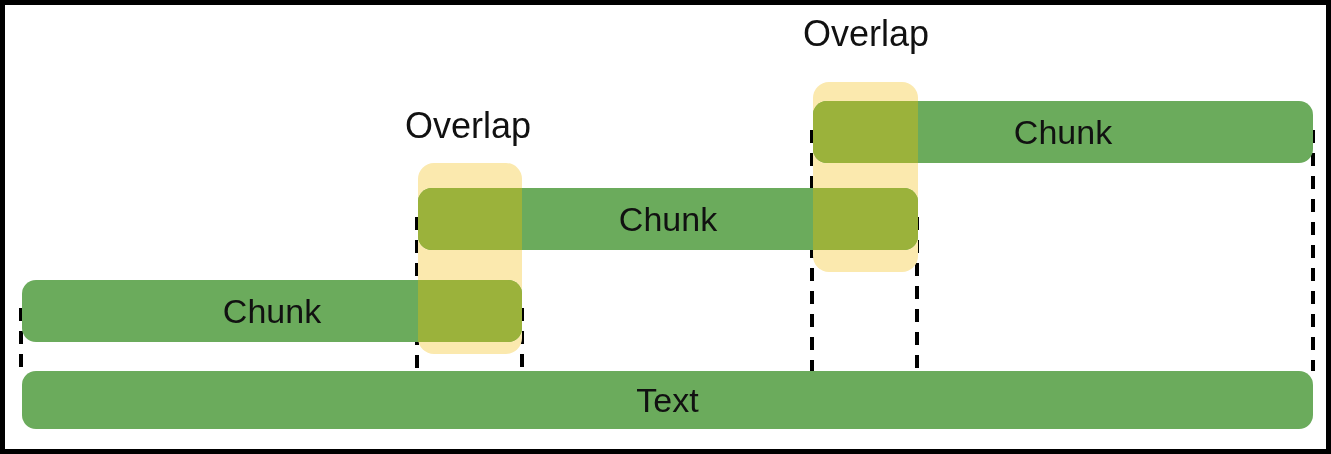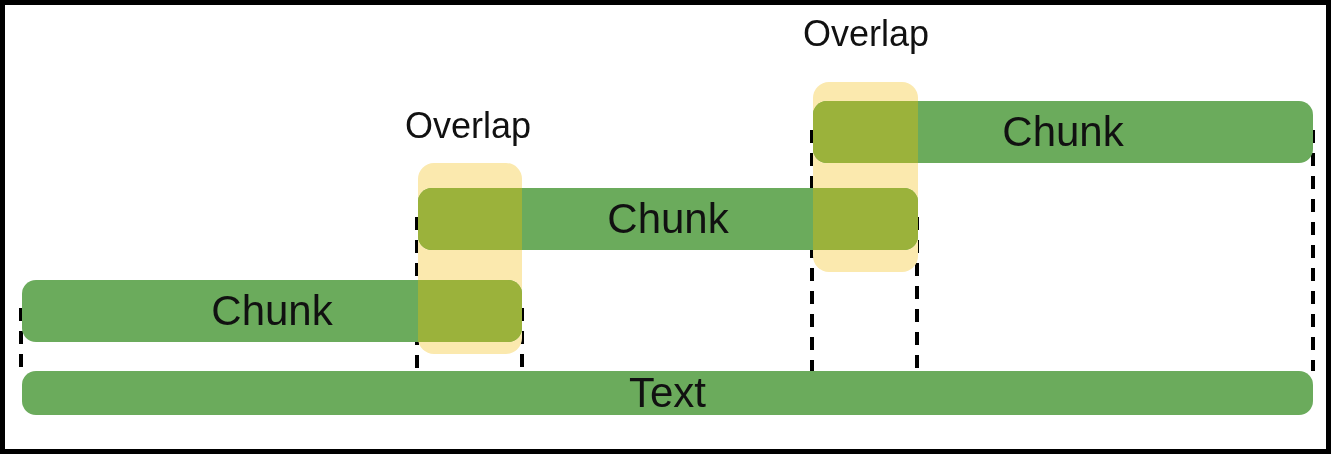--- a/index.html
+++ b/index.html
@@ -35,21 +35,21 @@
   .bar{
     position:absolute;
     background:#6BAB5C;
     border-radius:14px;
     z-index:3;
     display:flex;align-items:center;justify-content:center;
   }
   .bar .lbl{
     position:relative;
     z-index:2;
-    font-size:42px;
+    font-size:34px;
     line-height:1;
     color:#111111;
   }
   
   .olive{
     position:absolute;top:0;bottom:0;
     background:#9BB23B;
     z-index:1;
   }
   .olive.round-left{border-radius:14px 0 0 14px;}
@@ -89,21 +89,21 @@
     <div class="olive round-left" style="left:0;     width:104px;"></div>
     <div class="olive round-right" style="left:395px; width:105px;"></div>
     <span class="lbl">Chunk</span>
   </div>
 
   <div class="bar" style="left:813px; top:101px; width:500px; height:62px;">
     <div class="olive round-left" style="left:0; width:105px;"></div>
     <span class="lbl">Chunk</span>
   </div>
 
-  <div class="bar" style="left:22px; top:371px; width:1291px; height:44px;">
+  <div class="bar" style="left:22px; top:371px; width:1291px; height:58px;">
     <span class="lbl">Text</span>
   </div>
 
   <div class="olabel" style="left:468px; top:106px;">Overlap</div>
   <div class="olabel" style="left:866px; top:14px;">Overlap</div>
 
   <div class="frame"></div>
 </div>
 
 </body></html>

